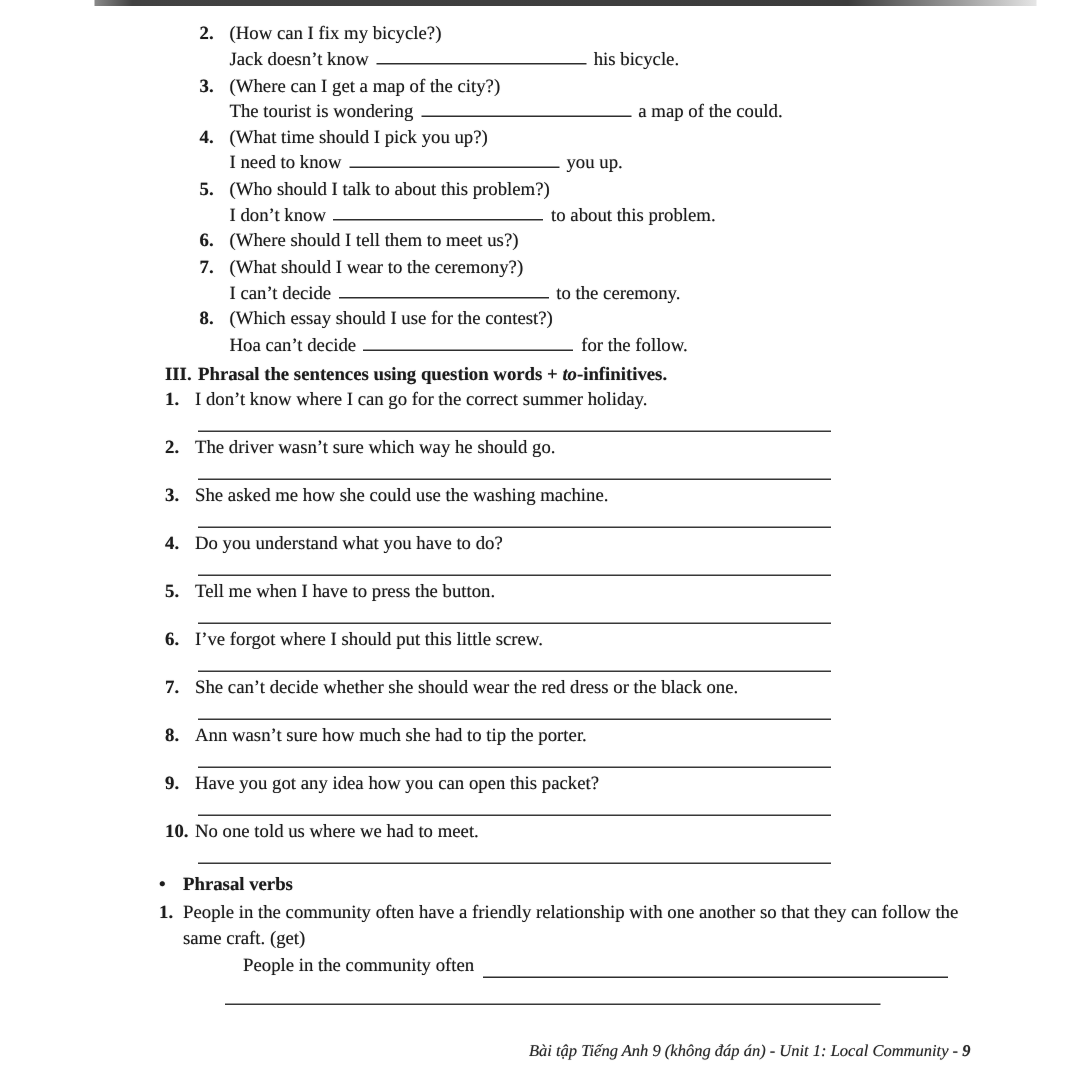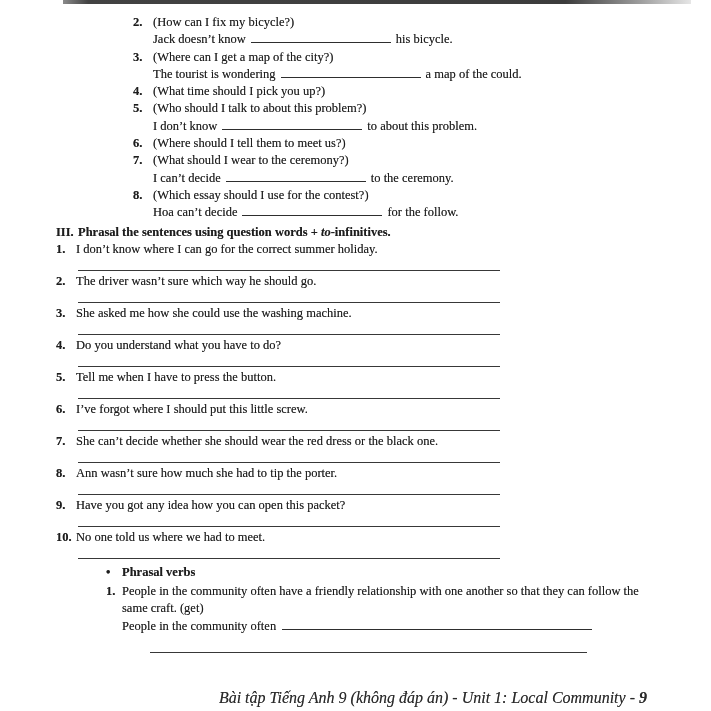--- a/index.html
+++ b/index.html
@@ -20,43 +20,43 @@
   .row{display:flex;align-items:baseline;}
   .num{flex:0 0 20px;font-weight:bold;}
   .txt{flex:1;}
   
   .sec-ii{margin-left:133px;width:540px;font-size:12.5px;line-height:17.3px;}
   .blank{
     display:inline-block;width:140px;height:11px;
     border-bottom:1.4px solid #2e2e2e;margin:0 5px;vertical-align:baseline;
   }
   
-  .sec-iii{margin-left:56px;width:540px;font-size:12.5px;line-height:17px;margin-top:2px;}
+  .sec-iii{margin-left:110px;width:540px;font-size:12.5px;line-height:17px;margin-top:2px;}
   .sec-heading{font-weight:bold;}
   .sec-heading .num{flex:0 0 22px;}
   .iii-item .ans-line{
     margin-left:22px;width:422px;height:12px;
     border-bottom:1.5px solid #383838;margin-bottom:2px;
   }
   .iii-item{margin-bottom:0px;}
   
   .sec-iv{margin-left:106px;width:540px;font-size:12.5px;line-height:17px;margin-top:5px;}
   .sec-iv .num{flex:0 0 16px;}
   .bullet-row{font-weight:bold;margin-bottom:2px;}
   .bullet-row .num{flex:0 0 16px;font-weight:bold;}
-  .iv-rewrite{display:flex;width:470px;align-items:flex-start;margin-top:1px;}
+  .iv-rewrite{display:flex;width:470px;align-items:flex-end;margin-top:1px;margin-left:40px;}
   .iv-rewrite .fill{flex:1;border-bottom:1.4px solid #2e2e2e;height:11px;margin-left:6px;}
   .iv-extra-line{
     margin-left:28px;width:437px;height:11px;
     border-bottom:1.5px solid #383838;margin-top:6px;
   }
   
   .footer{
     position:absolute;bottom:4px;right:64px;
-    font-size:16px;font-style:italic;color:#2b2b2b;white-space:nowrap;
+    font-size:11px;font-style:italic;color:#2b2b2b;white-space:nowrap;
   }
   .footer .f-num{font-weight:bold;}
   .it{font-style:italic;}
 </style>
 </head>
 <body>
 
 <div class="top-edge"></div>
 
 <div class="page">
@@ -81,20 +81,24 @@
     <div class="row">
       <span class="num"></span>
       <span class="txt"><span class="t-pre">The tourist is wondering</span><span class="blank"></span><span class="t-post">a map of the could.</span></span>
     </div>
   </div>
 
   <div class="ii-item">
     <div class="row">
       <span class="num t-num">4.</span>
       <span class="txt t-q">(What time should I pick you up?)</span>
+    </div>
+    <div class="row">
+      <span class="num"></span>
+      <span class="txt"><span class="t-pre">I need to know</span><span class="blank"></span><span class="t-post">you up.</span></span>
     </div>
   </div>
 
   <div class="ii-item">
     <div class="row">
       <span class="num t-num">5.</span>
       <span class="txt t-q">(Who should I talk to about this problem?)</span>
     </div>
     <div class="row">
       <span class="num"></span>

